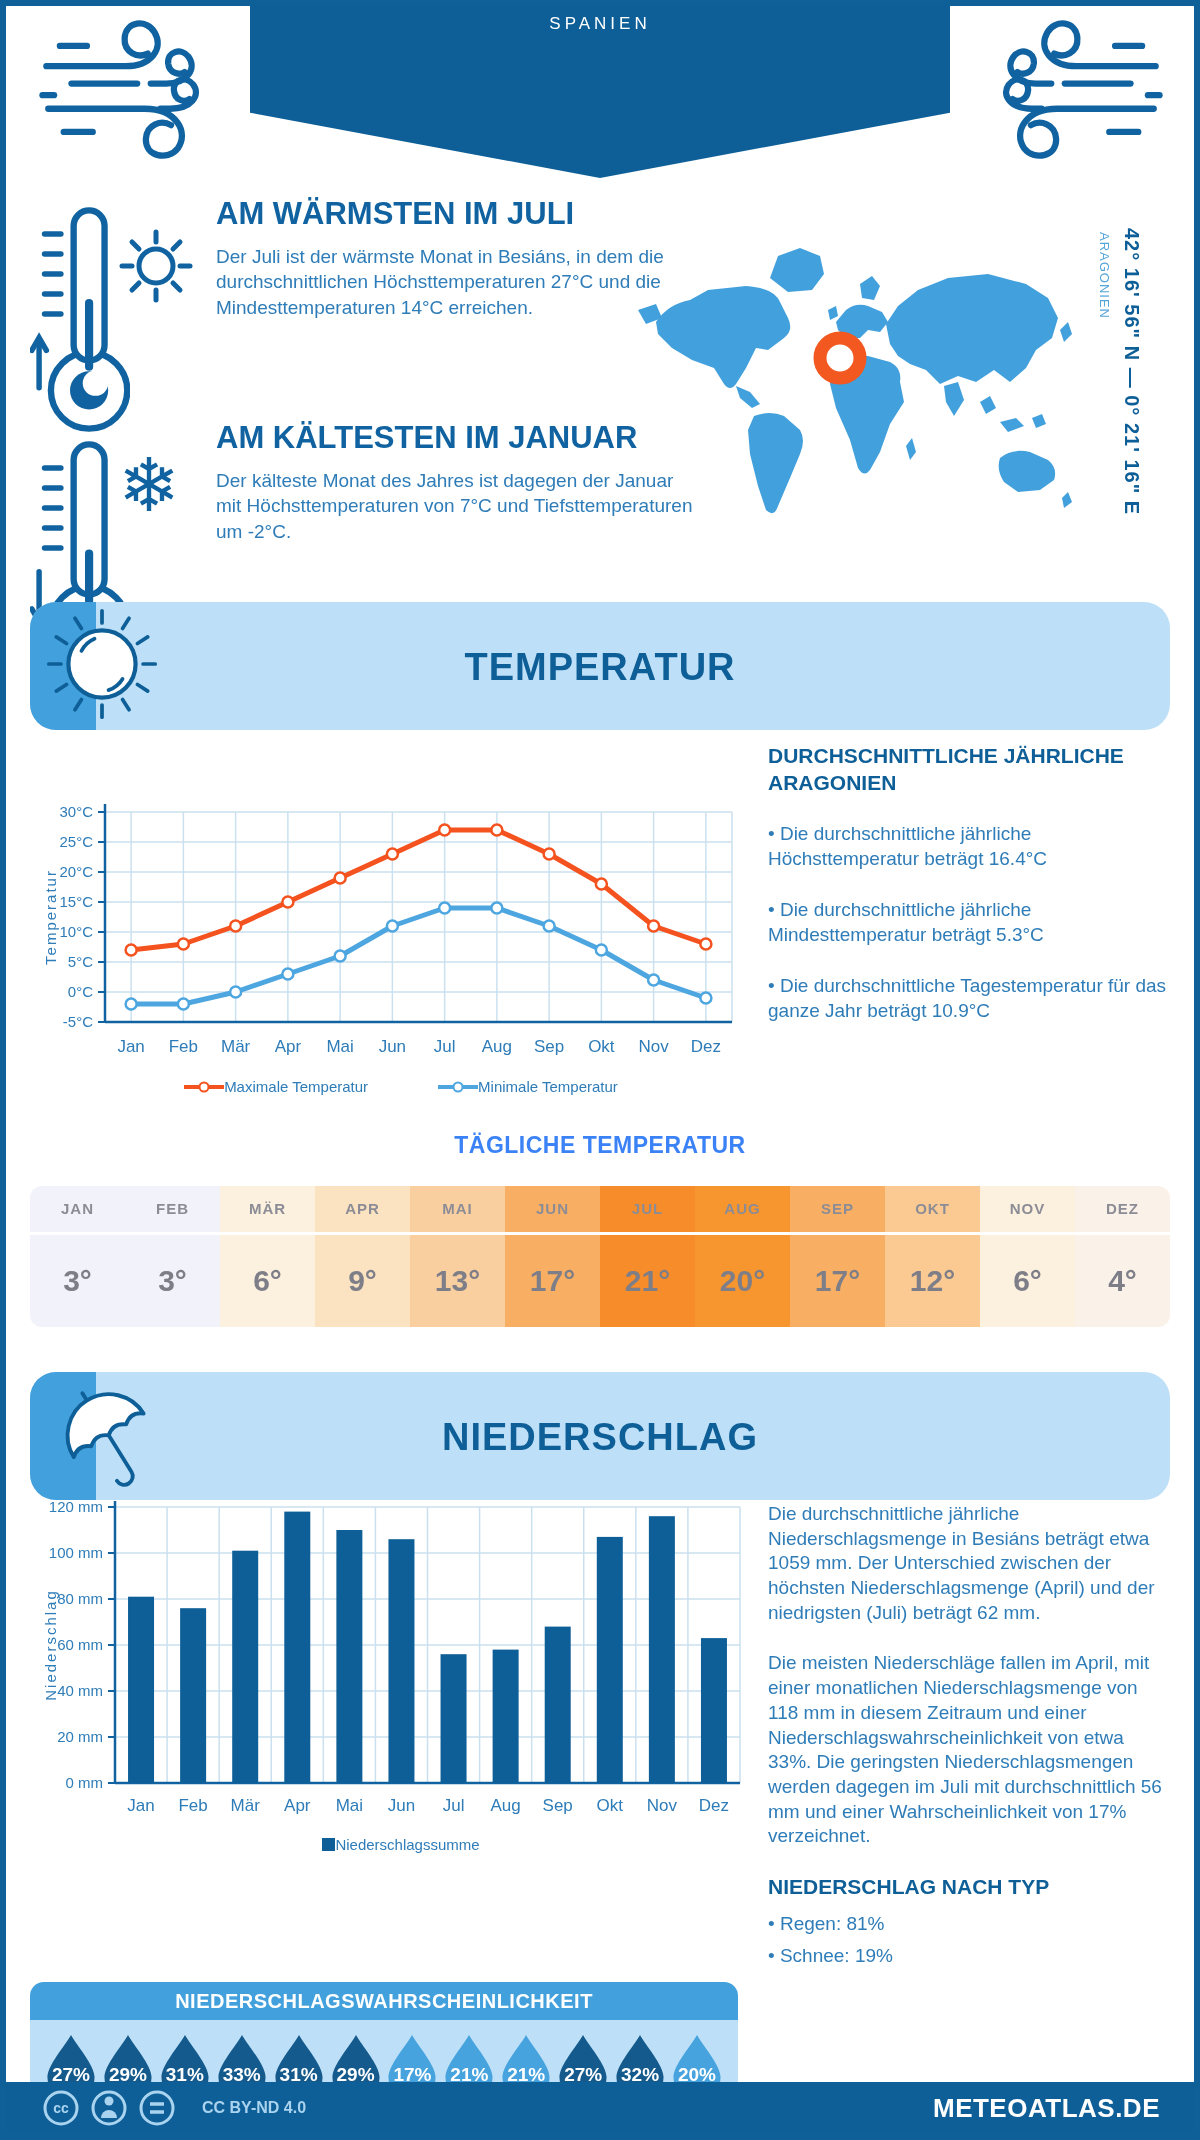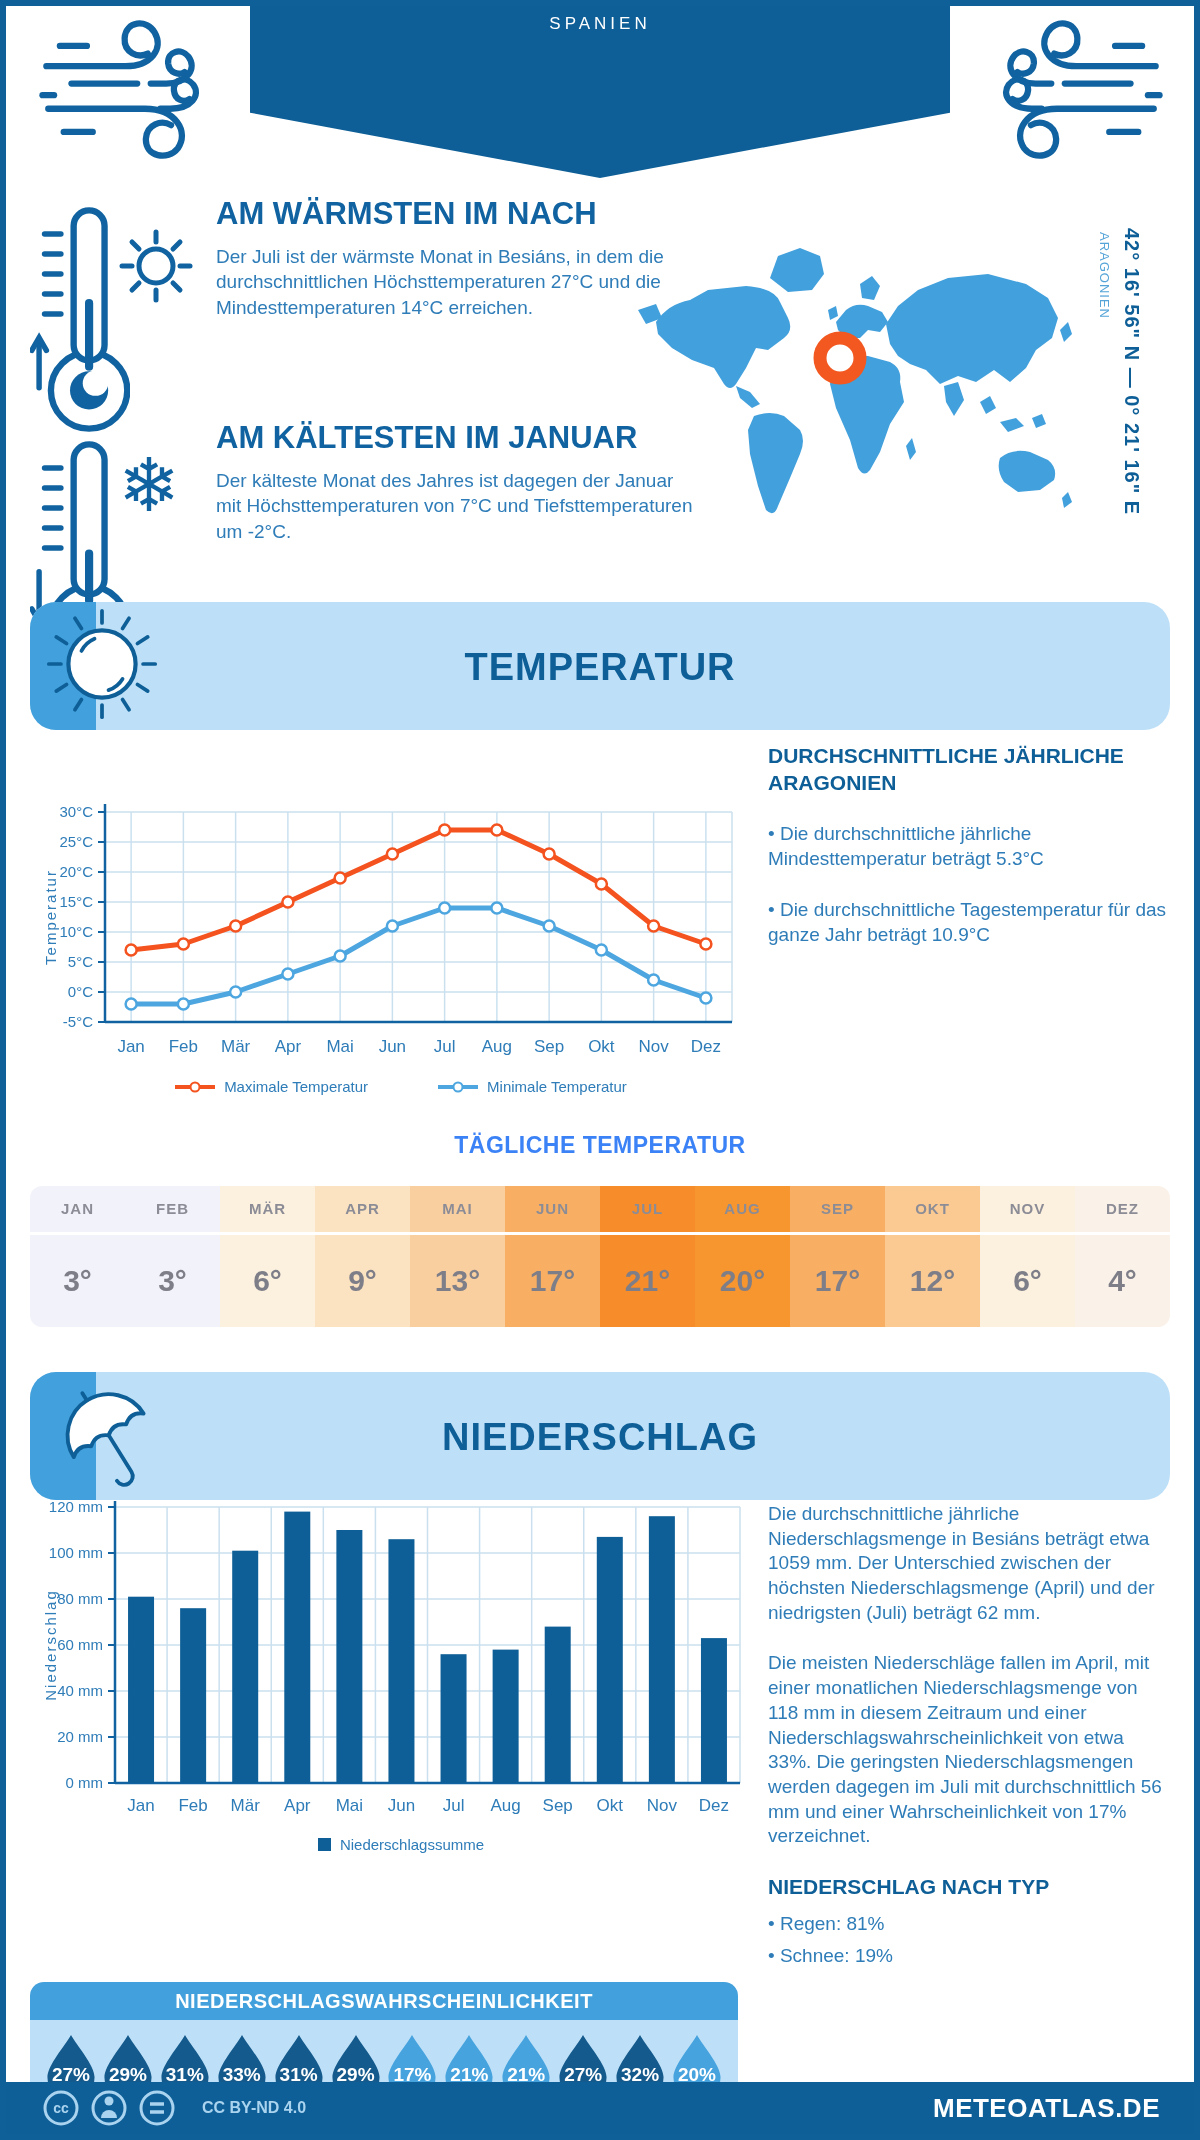--- a/index.html
+++ b/index.html
@@ -30,21 +30,21 @@
   .section-title{position:absolute;width:100%;text-align:center;top:44px;font-size:38px;
           font-weight:bold;color:#0E5F97;letter-spacing:1px;}
 
   svg text{font-family:"Liberation Sans","DejaVu Sans",sans-serif;}
   .tick{font-size:15px;fill:#2E7CB8;}
   .xlab{font-size:17px;fill:#2E7CB8;}
   .ylab{font-size:15px;fill:#2E7CB8;letter-spacing:2px;}
 
   .legend{position:absolute;display:flex;justify-content:center;gap:70px;
           font-size:15px;color:#2E7CB8;}
-  .legend-item{display:flex;align-items:center;gap:9px;}
+  .legend-item{display:flex;align-items:center;}
   .sq{display:inline-block;width:13px;height:13px;background:#0E5F97;}
 
   .side-head{font-size:21px;font-weight:bold;color:#0E5F97;line-height:1.3;margin-bottom:24px;}
   .bullet{font-size:19px;color:#2E7CB8;line-height:1.32;margin-bottom:26px;}
 
   .daily-head{top:1126px;left:0;width:100%;text-align:center;font-size:23px;
           font-weight:bold;color:#3b82f6;letter-spacing:0.5px;}
   .dt-table{left:24px;top:1180px;width:1140px;height:141px;border-radius:12px;
           overflow:hidden;display:flex;}
   .dt-col{flex:1;display:flex;flex-direction:column;}
@@ -128,21 +128,21 @@
       <line x1="62" y1="38" x2="72" y2="38"></line>
         <line x1="55" y1="55" x2="62" y2="62"></line>
       <line x1="38" y1="62" x2="38" y2="72"></line>
         <line x1="21" y1="55" x2="14" y2="62"></line>
       <line x1="4" y1="38" x2="14" y2="38"></line>
         <line x1="14" y1="14" x2="21" y2="21"></line>
       <line x1="38" y1="4" x2="38" y2="14"></line>
         <line x1="55" y1="21" x2="62" y2="14"></line>
     </g>
   </svg>
-  <div class="abs block-title" style="left:210px;top:190px;width:520px">AM WÄRMSTEN IM NACH</div>
+  <div class="abs block-title" style="left:210px;top:190px;width:520px">AM WÄRMSTEN IM JULI</div>
   <div class="abs block-text" style="left:210px;top:238px;width:450px">Der Juli ist der wärmste Monat in Besiáns, in dem die durchschnittlichen Höchsttemperaturen 27°C und die Mindesttemperaturen 14°C erreichen.</div>
 
   <svg class="abs" style="left:24px;top:420px" width="100" height="255" viewBox="0 0 110 260">
     <g stroke="#1063A0" fill="none" stroke-linecap="round">
       <line x1="16" y1="36" x2="34" y2="36" stroke-width="6"></line>
       <line x1="16" y1="58" x2="34" y2="58" stroke-width="6"></line>
       <line x1="16" y1="80" x2="34" y2="80" stroke-width="6"></line>
       <line x1="16" y1="102" x2="34" y2="102" stroke-width="6"></line>
       <line x1="16" y1="124" x2="34" y2="124" stroke-width="6"></line>
       <circle cx="65" cy="208" r="42" stroke-width="7" fill="#fff"></circle>
@@ -301,20 +301,21 @@
           <line x1="0" y1="6" x2="40" y2="6" stroke="#4DA6DF" stroke-width="4"></line>
           <circle cx="20" cy="6" r="4.5" fill="#fff" stroke="#4DA6DF" stroke-width="2"></circle>
         </svg>
         <span>Minimale Temperatur</span>
       </div>
     </div>
 
   <div class="abs" style="left:762px;top:736px;width:400px">
     <div class="side-head">DURCHSCHNITTLICHE JÄHRLICHE ARAGONIEN</div>
     <div id="temp-bullets">
+        <div class="bullet">• Die durchschnittliche jährliche Höchsttemperatur beträgt 16.4°C</div>
         <div class="bullet">• Die durchschnittliche jährliche Mindesttemperatur beträgt 5.3°C</div>
         <div class="bullet">• Die durchschnittliche Tagestemperatur für das ganze Jahr beträgt 10.9°C</div>
       </div>
   </div>
 
   <div class="abs daily-head">TÄGLICHE TEMPERATUR</div>
   <div class="abs dt-table" id="daily-table">
       <div class="dt-col" style="background: rgb(242, 242, 250);">
         <div class="dt-month">JAN</div>
         <div class="dt-value">3°</div>

